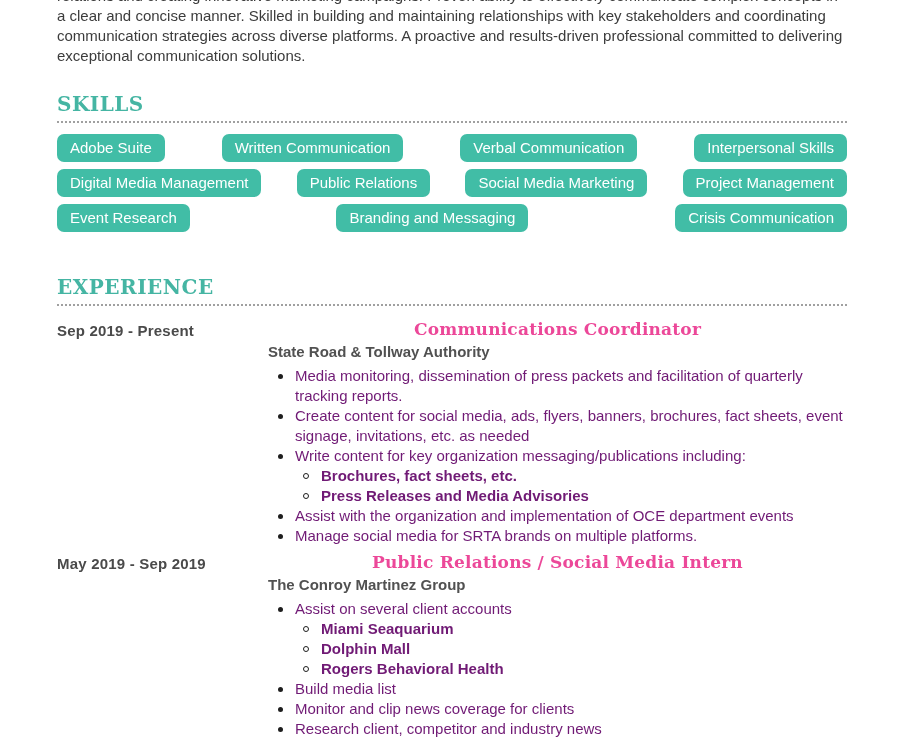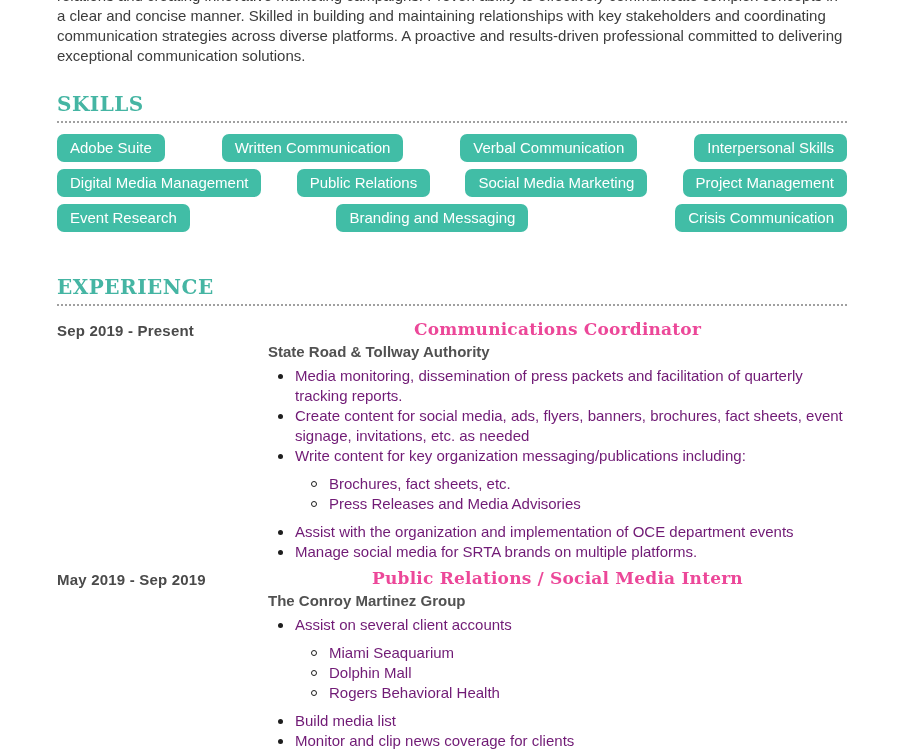--- a/index.html
+++ b/index.html
@@ -37,21 +37,21 @@
     font-family:"DejaVu Serif",serif;font-weight:700;
     font-size:17px;line-height:20px;color:#ec4899;letter-spacing:.2px;text-align:center;
   }
   .company{font-weight:700;font-size:15px;line-height:18px;color:#515151;margin-top:4px;}
   ul.bullets{list-style:none;margin:5px 0 0;padding:0;font-size:15px;line-height:20px;color:#701a75;}
   li.b{position:relative;padding-left:27px;}
   li.b::before{
     content:'';position:absolute;left:10px;top:8px;
     width:5px;height:5px;border-radius:50%;background:#1e1e1e;
   }
-  ul.sub{list-style:none;margin:8px;padding:0;}
+  ul.sub{list-style:none;margin:0;padding:0;font-weight:bold;}
   li.s{position:relative;padding-left:27px;margin-left:26px;}
   li.s::before{
     content:'';position:absolute;left:9px;top:7px;
     width:4px;height:4px;border-radius:50%;
     background:#ffffff;border:1.5px solid #1e1e1e;
   }
 </style>
 </head>
 <body>
 

